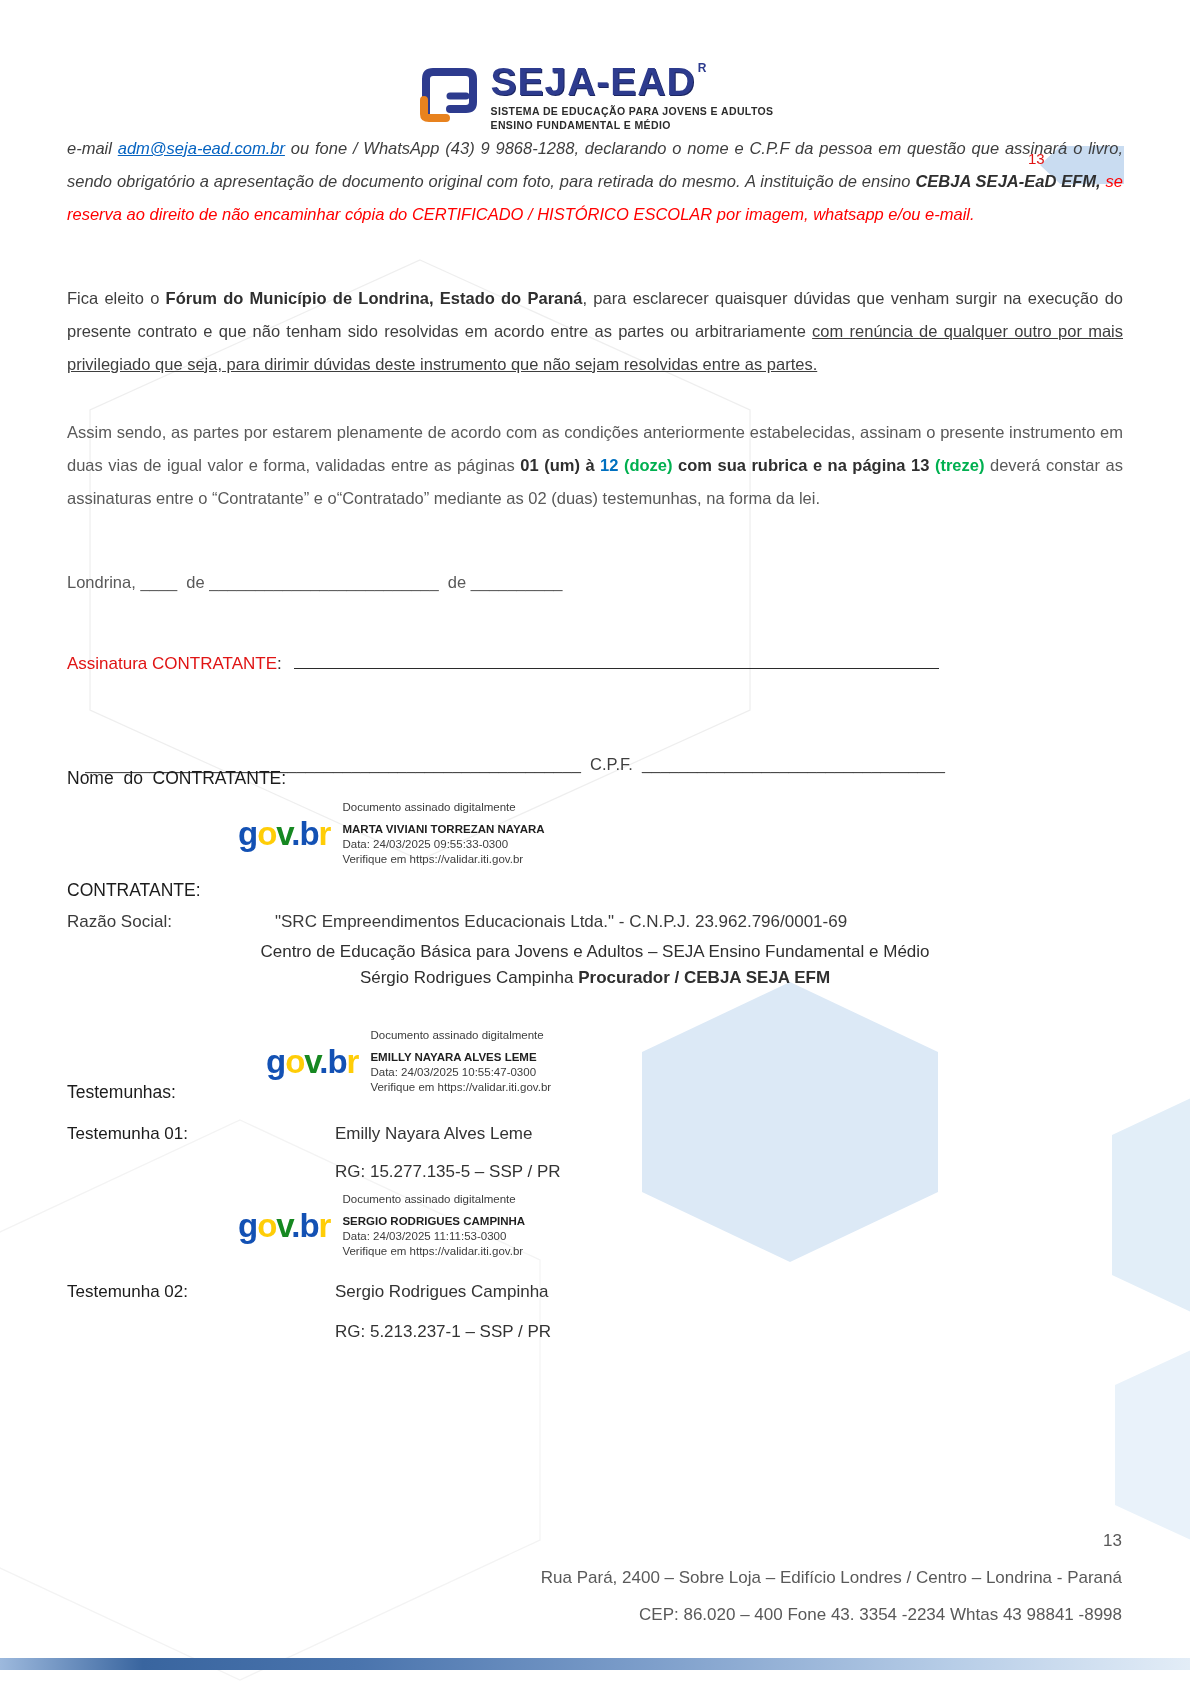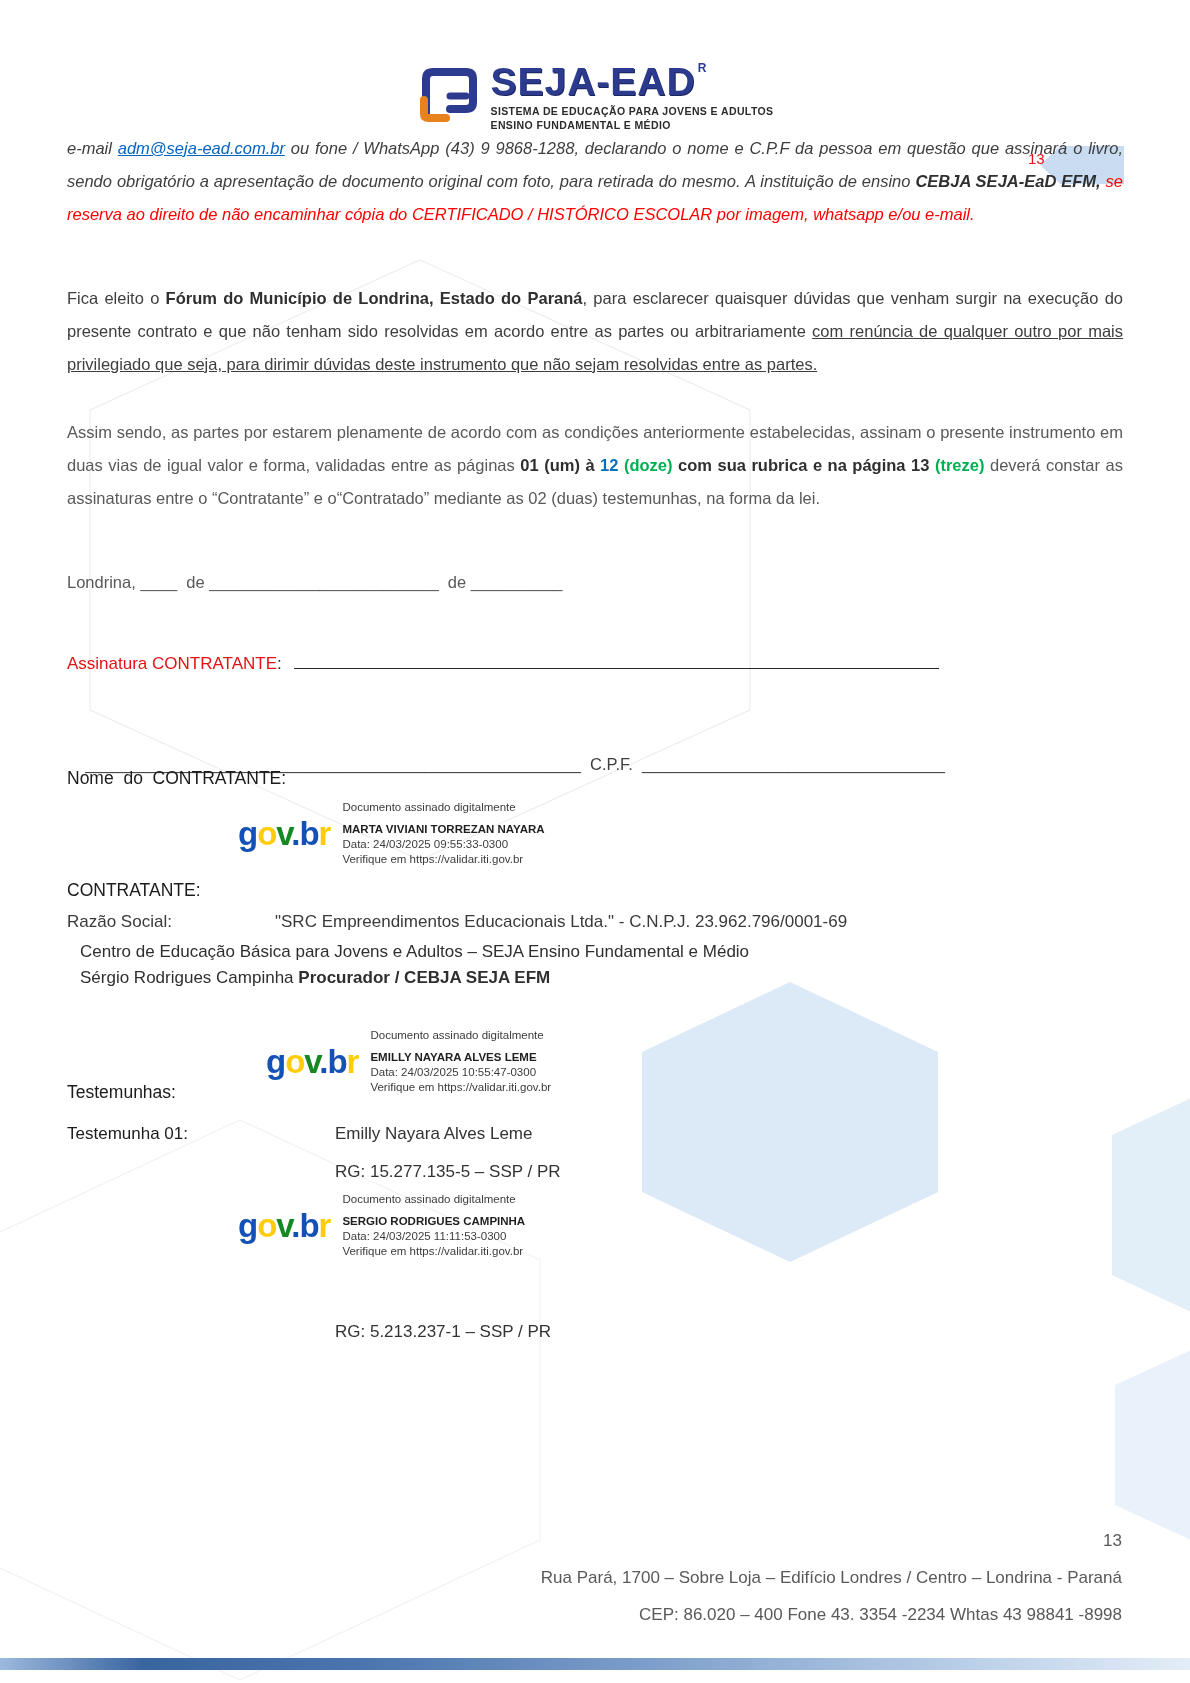--- a/index.html
+++ b/index.html
@@ -31,21 +31,21 @@
   .bluenum{color:#0070c0;font-weight:bold;}
   .link{color:#0563c1;text-decoration:underline;cursor:pointer;}
   .u{text-decoration:underline;}
   .gray-para{color:#595959;}
   .pre{white-space:pre-wrap;}
   .sigline{display:inline-block;width:645px;border-bottom:1.6px solid #2b2b2b;height:18px;
            vertical-align:baseline;margin-left:8px;}
   .label-black{color:#1c1c1c;font-weight:normal;font-size:17px;}
   .value{color:#333;font-size:17px;}
   .inline-label{display:inline-block;width:268px;}
-  .center-line{left:80px;width:1056px;font-size:17px;color:#2f2f2f;}
+  .center-line{left:67px;width:1056px;text-align:center;font-size:17px;color:#2f2f2f;}
   
   .stamp{display:flex;align-items:center;z-index:2;}
   .govbr-logo{font-size:33px;font-weight:bold;letter-spacing:-1px;line-height:1;margin-right:12px;}
   .stamp-text{font-size:11.5px;line-height:15px;color:#3c3c3c;}
   .stamp-doc{margin-bottom:7px;}
   .stamp-name{font-weight:bold;color:#1f1f1f;}
   .g-blue{color:#1351b4;}.g-yellow{color:#ffcd07;}.g-green{color:#168821;}
   
   .footer{right:68px;top:1522px;text-align:right;font-size:17px;line-height:37px;color:#595959;}
 </style>
@@ -145,21 +145,24 @@
   <div class="abs content stamp" style="top:1192px;left:238px;">
     <div class="govbr-logo"><span class="g-blue">g</span><span class="g-yellow">o</span><span class="g-green">v</span><span class="g-blue">.</span><span class="g-blue">b</span><span class="g-yellow">r</span></div>
     <div class="stamp-text">
       <div class="stamp-doc">Documento assinado digitalmente</div>
       <div class="stamp-name">SERGIO RODRIGUES CAMPINHA</div>
       <div>Data: 24/03/2025 11:11:53-0300</div>
       <div>Verifique em https://validar.iti.gov.br</div>
     </div>
   </div>
 
+  <div class="abs content" style="top:1282px;left:67px;">
+    <span class="label-black inline-label">Testemunha 02:</span><span class="value">Sergio Rodrigues Campinha</span>
+  </div>
   <div class="abs content value" style="top:1322px;left:335px;">RG: 5.213.237-1  – SSP / PR</div>
 
   <div class="abs content footer">
     <div>13</div>
-    <div>Rua Pará, 1700 – Sobre Loja – Edifício Londres / Centro – Londrina - Paraná</div>
+    <div>Rua Pará, 2400 – Sobre Loja – Edifício Londres / Centro – Londrina - Paraná</div>
     <div>CEP: 86.020 – 400 Fone 43. 3354 -2234 Whtas 43 98841 -8998</div>
   </div>
 
 </div>
 
 </body></html>

